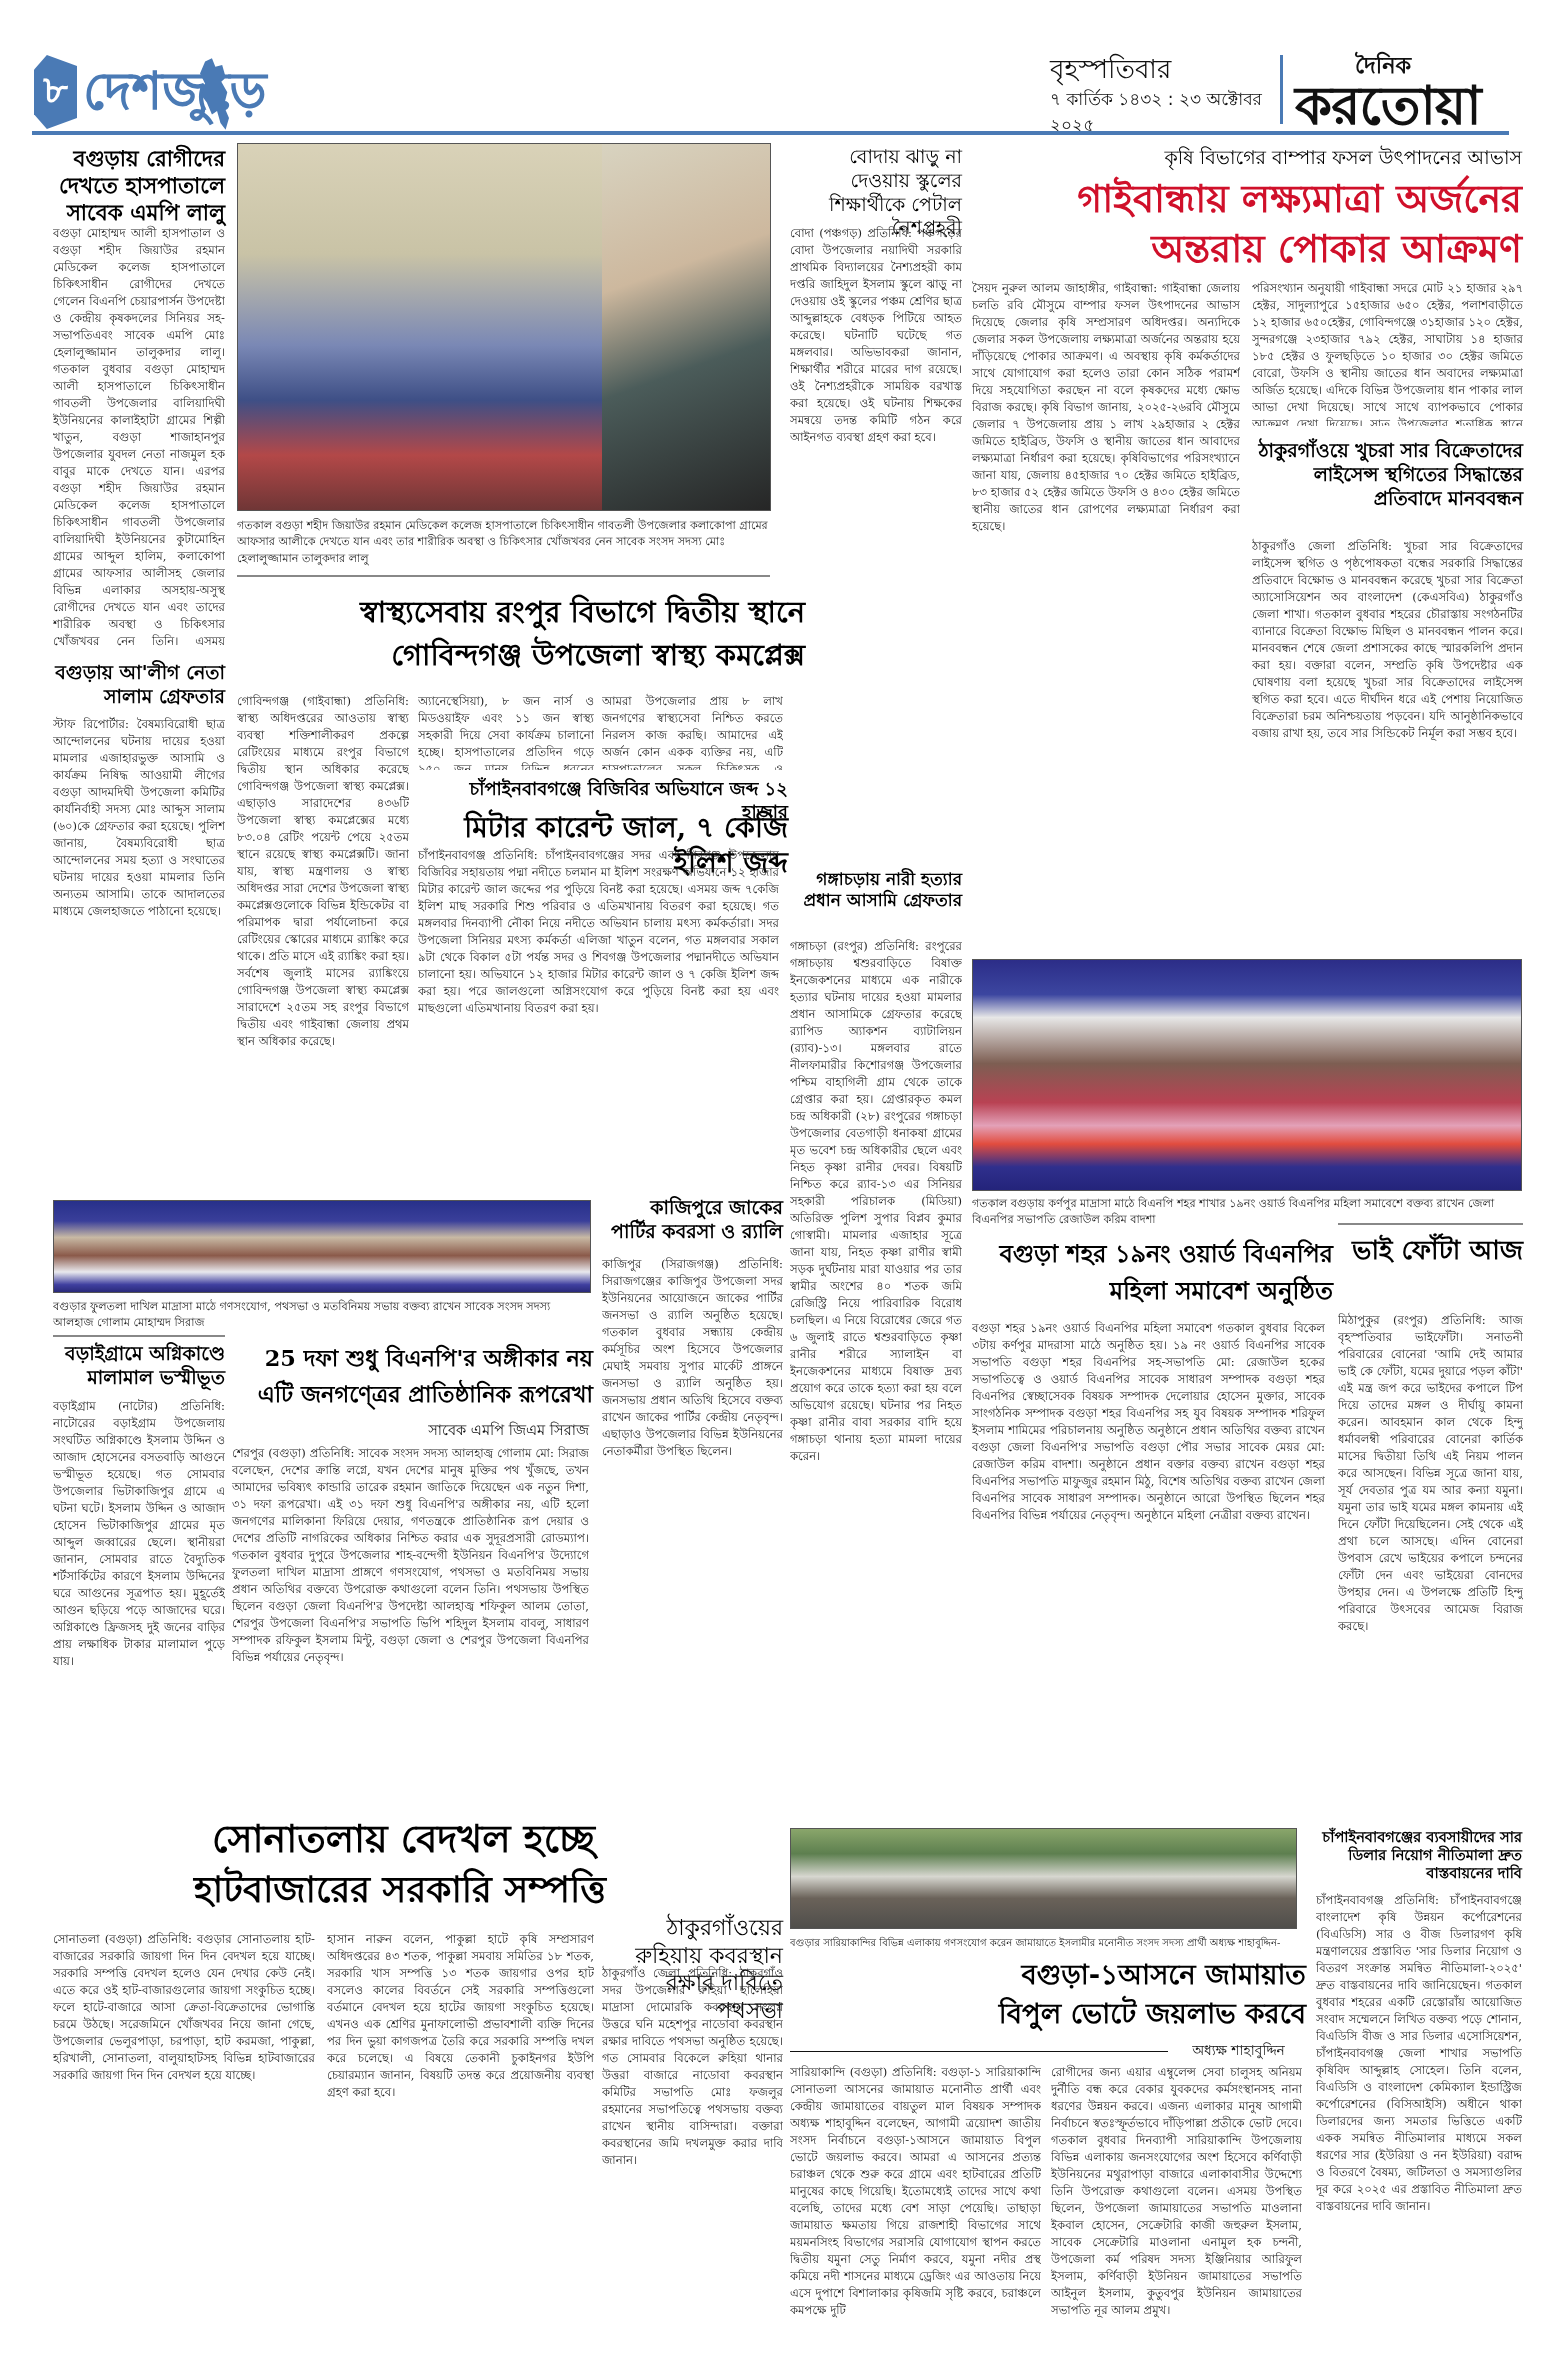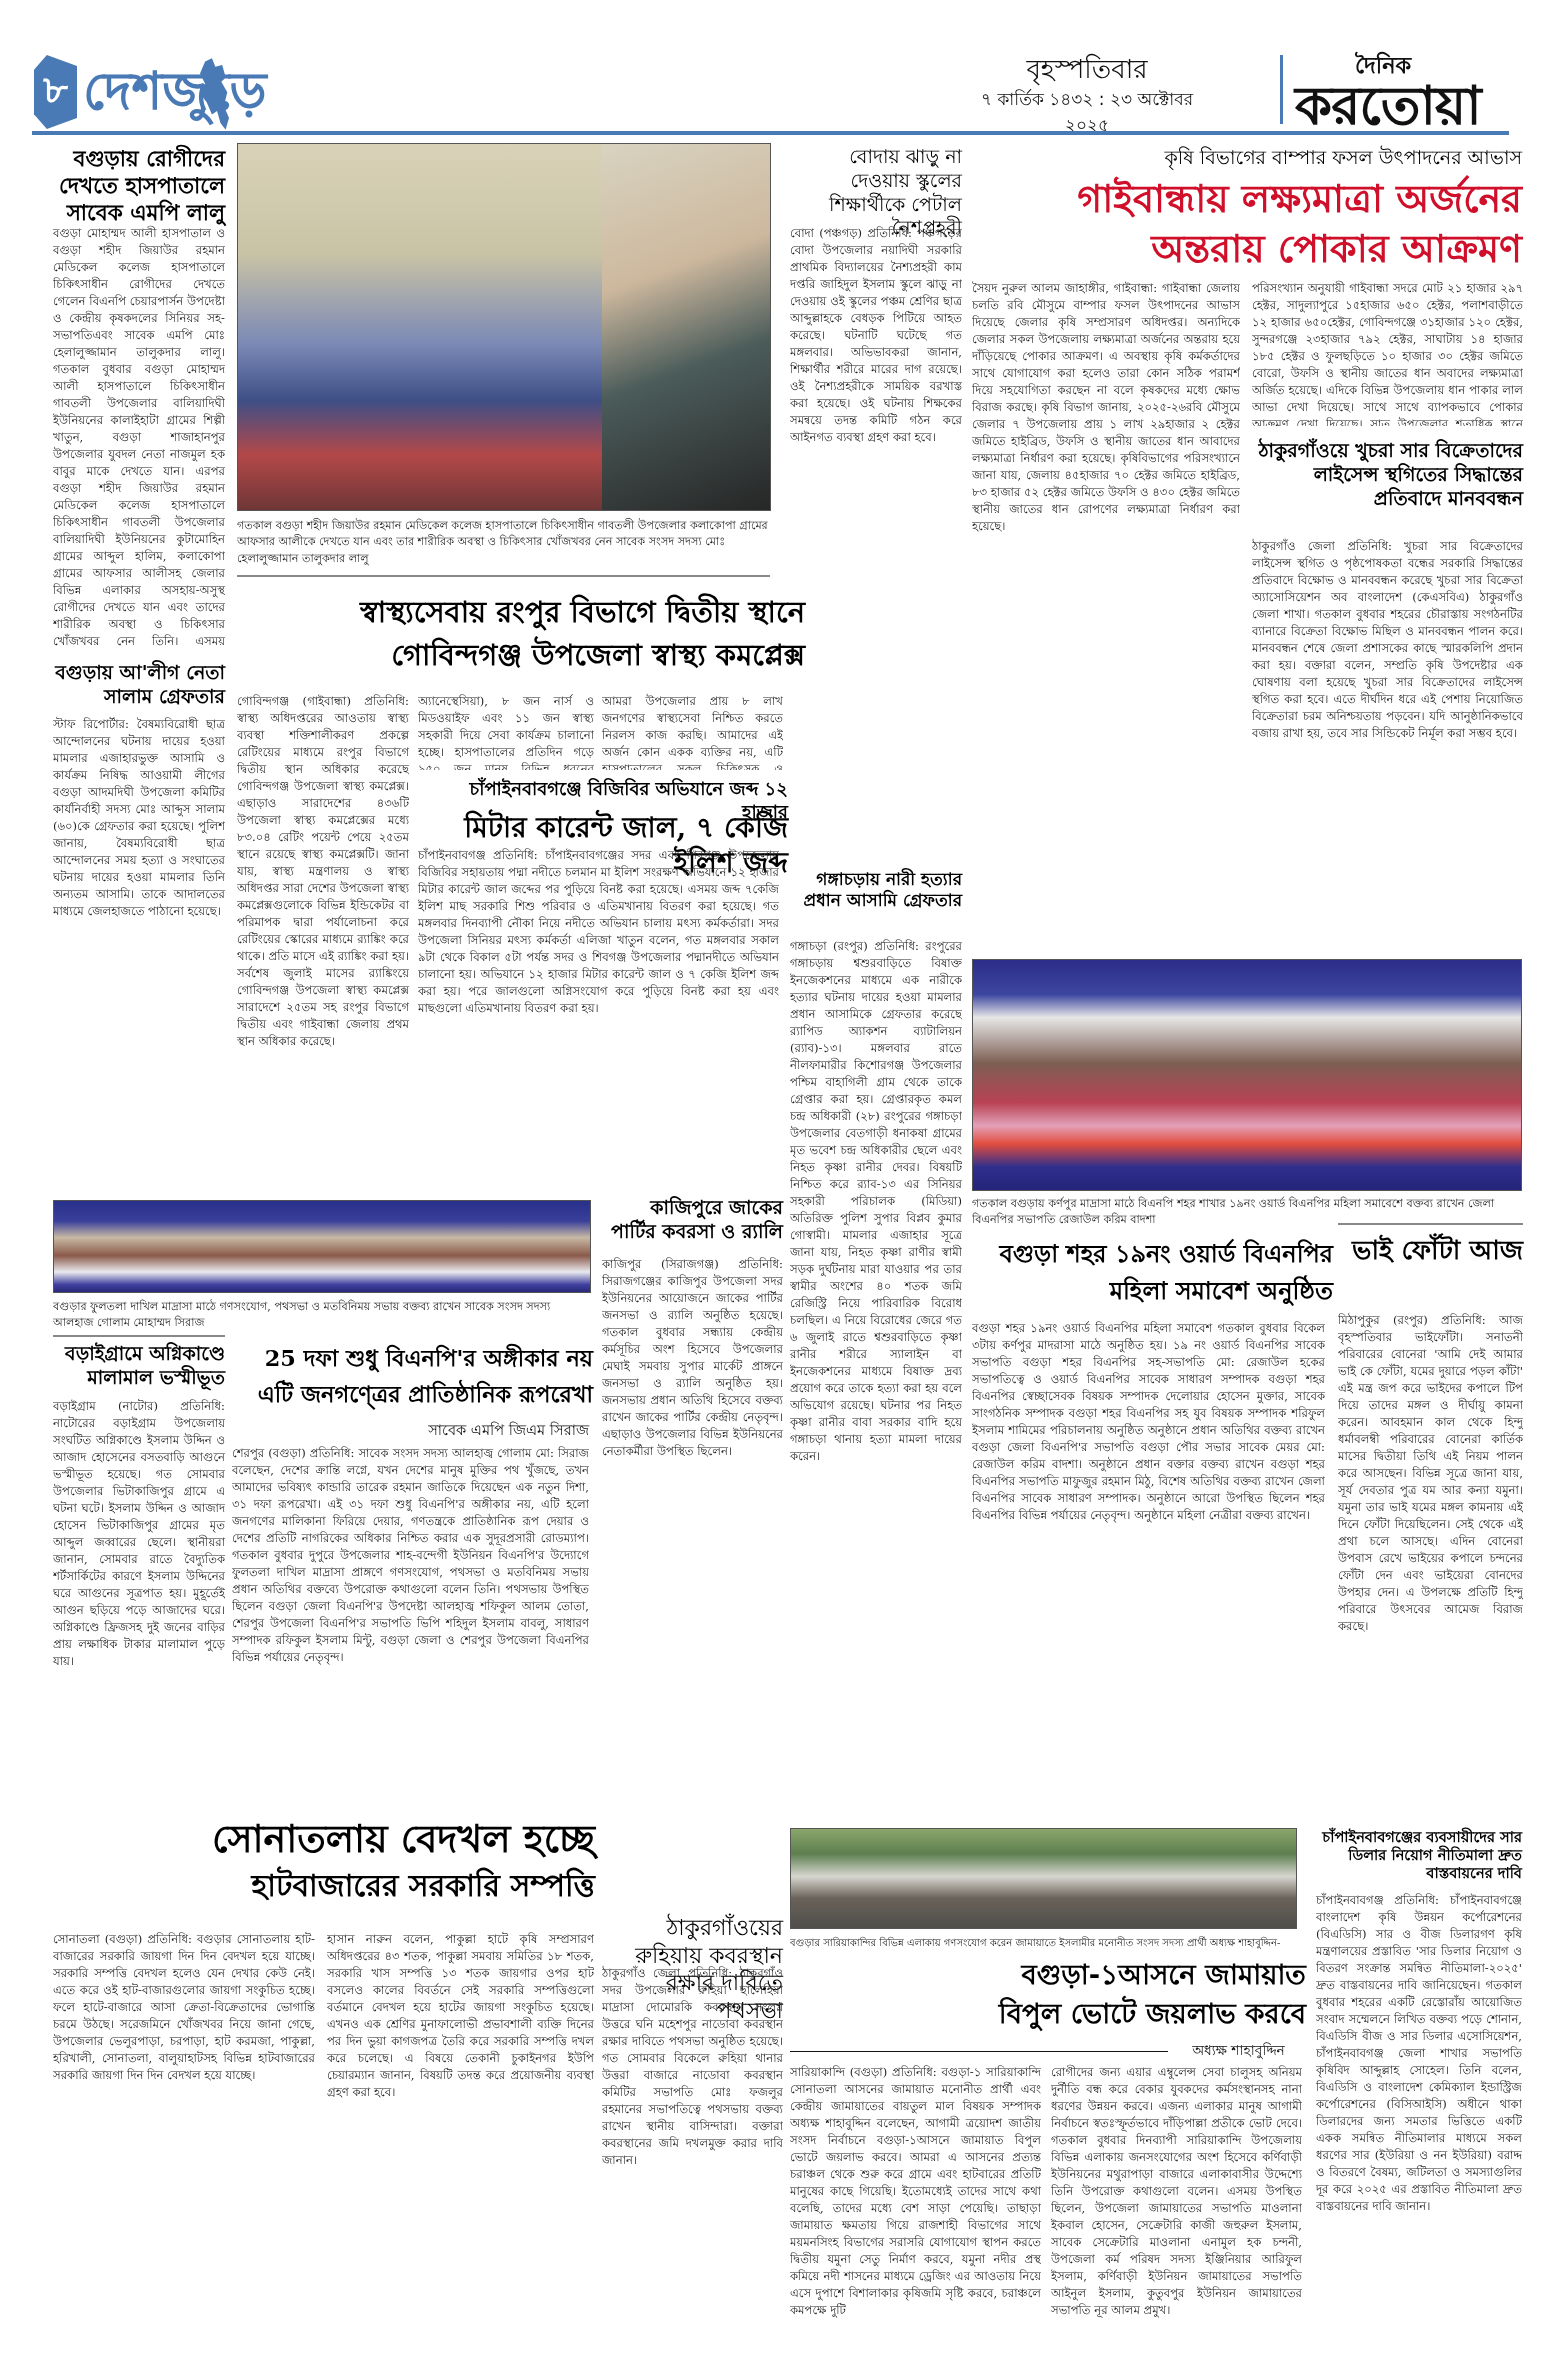--- a/index.html
+++ b/index.html
@@ -3,21 +3,21 @@
 <meta charset="utf-8">
 <style>
   *{box-sizing:border-box;margin:0;padding:0}
   html,body{width:1548px;height:2377px;background:#fff;overflow:hidden}
   body{font-family:"DejaVu Sans","Liberation Sans",sans-serif;color:#111;position:relative}
   .abs{position:absolute}
   .masthead-line{position:absolute;left:32px;top:131px;width:1477px;height:4.3px;background:#4a7ab5}
   .pgnum{position:absolute;left:34px;top:55px;width:43px;height:74px;background:#4a7ab5;clip-path:polygon(30% 0,100% 15%,100% 85%,30% 100%,0 80%,0 20%);color:#fff;font-size:38px;font-weight:bold;display:flex;align-items:center;justify-content:center;font-family:"DejaVu Sans",sans-serif}
   .section{position:absolute;left:83px;top:55px;color:#4a7ab5;font-size:52px;font-weight:bold;font-family:"DejaVu Serif",serif;line-height:72px}
   .map{position:absolute;left:200px;top:58px;width:29px;height:72px}
-  .dateblock{position:absolute;left:958px;top:52px;width:258px;text-align:center}
+  .dateblock{position:absolute;left:1050px;top:52px;width:258px;text-align:left}
   .dateblock .day{font-size:26px;line-height:34px}
   .dateblock .date{font-size:17px;line-height:26px}
   .vsep{position:absolute;left:1280px;top:55px;width:3.4px;height:69px;background:#4a7ab5}
   .brand{position:absolute;left:1295px;top:52px;width:241px}
   .brand .small{font-size:22.4px;font-weight:bold;padding-left:60px;line-height:26px}
   .brand .big{font-size:53px;font-weight:900;line-height:55px;letter-spacing:-0.9px}
   .hl{font-family:"DejaVu Serif","Liberation Serif",serif;font-weight:bold;text-align:right;color:#000;line-height:1.25}
   .body{font-family:"DejaVu Serif","Liberation Serif",serif;font-size:11.6px;line-height:17px;text-align:justify;color:#222;overflow:hidden}
   .cap{font-family:"DejaVu Serif",serif;font-size:11.2px;line-height:16.3px;color:#222}
   .photo{position:absolute;border:0.9px solid #555;overflow:hidden}
@@ -104,21 +104,21 @@
 
 <div class="abs hl" style="left:53px;top:1342px;width:172px;font-size:19px">বড়াইগ্রামে অগ্নিকাণ্ডে মালামাল ভস্মীভূত</div>
 <div class="abs body" style="left:53px;top:1398px;width:172px;height:404px">বড়াইগ্রাম (নাটোর) প্রতিনিধি: নাটোরের বড়াইগ্রাম উপজেলায় সংঘটিত অগ্নিকাণ্ডে ইসলাম উদ্দিন ও আজাদ হোসেনের বসতবাড়ি আগুনে ভস্মীভূত হয়েছে। গত সোমবার উপজেলার ভিটাকাজিপুর গ্রামে এ ঘটনা ঘটে। ইসলাম উদ্দিন ও আজাদ হোসেন ভিটাকাজিপুর গ্রামের মৃত আব্দুল জব্বারের ছেলে। স্থানীয়রা জানান, সোমবার রাতে বৈদ্যুতিক শর্টসার্কিটের কারণে ইসলাম উদ্দিনের ঘরে আগুনের সূত্রপাত হয়। মুহূর্তেই আগুন ছড়িয়ে পড়ে আজাদের ঘরে। অগ্নিকাণ্ডে ফ্রিজসহ দুই জনের বাড়ির প্রায় লক্ষাধিক টাকার মালামাল পুড়ে যায়।</div>
 
 <div class="abs hl" style="left:232px;top:1344px;width:361px;font-size:22.4px">25 দফা শুধু বিএনপি'র অঙ্গীকার নয়</div>
 <div class="abs hl" style="left:232px;top:1380px;width:361px;font-size:22.4px">এটি জনগণ্ত্রের প্রাতিষ্ঠানিক রূপরেখা</div>
 <div class="abs" style="left:232px;top:1419px;width:357px;text-align:right;font-family:'DejaVu Serif',serif;font-size:14.6px">সাবেক এমপি জিএম সিরাজ</div>
 <div class="abs body" style="left:232px;top:1445px;width:357px;height:353px">শেরপুর (বগুড়া) প্রতিনিধি: সাবেক সংসদ সদস্য আলহাজ্ব গোলাম মো: সিরাজ বলেছেন, দেশের ক্রান্তি লগ্নে, যখন দেশের মানুষ মুক্তির পথ খুঁজছে, তখন আমাদের ভবিষ্যৎ কান্ডারি তারেক রহমান জাতিকে দিয়েছেন এক নতুন দিশা, ৩১ দফা রূপরেখা। এই ৩১ দফা শুধু বিএনপি'র অঙ্গীকার নয়, এটি হলো জনগণের মালিকানা ফিরিয়ে দেয়ার, গণতন্ত্রকে প্রাতিষ্ঠানিক রূপ দেয়ার ও দেশের প্রতিটি নাগরিকের অধিকার নিশ্চিত করার এক সুদূরপ্রসারী রোডম্যাপ। গতকাল বুধবার দুপুরে উপজেলার শাহ-বন্দেগী ইউনিয়ন বিএনপি'র উদ্যোগে ফুলতলা দাখিল মাদ্রাসা প্রাঙ্গণে গণসংযোগ, পথসভা ও মতবিনিময় সভায় প্রধান অতিথির বক্তব্যে উপরোক্ত কথাগুলো বলেন তিনি। পথসভায় উপস্থিত ছিলেন বগুড়া জেলা বিএনপি'র উপদেষ্টা আলহাজ্ব শফিকুল আলম তোতা, শেরপুর উপজেলা বিএনপি'র সভাপতি ভিপি শহিদুল ইসলাম বাবলু, সাধারণ সম্পাদক রফিকুল ইসলাম মিন্টু, বগুড়া জেলা ও শেরপুর উপজেলা বিএনপির বিভিন্ন পর্যায়ের নেতৃবৃন্দ।</div>
 
 <div class="abs hl" style="left:53px;top:1815px;width:542px;font-size:38px">সোনাতলায় বেদখল হচ্ছে</div>
-<div class="abs hl" style="left:53px;top:1867px;width:542px;font-size:30px">হাটবাজারের সরকারি সম্পত্তি</div>
+<div class="abs hl" style="left:64px;top:1867px;width:542px;font-size:36px">হাটবাজারের সরকারি সম্পত্তি</div>
 <div class="abs body" style="left:53px;top:1931px;width:262px;height:430px">সোনাতলা (বগুড়া) প্রতিনিধি: বগুড়ার সোনাতলায় হাট-বাজারের সরকারি জায়গা দিন দিন বেদখল হয়ে যাচ্ছে। সরকারি সম্পত্তি বেদখল হলেও যেন দেখার কেউ নেই। এতে করে ওই হাট-বাজারগুলোর জায়গা সংকুচিত হচ্ছে। ফলে হাটে-বাজারে আসা ক্রেতা-বিক্রেতাদের ভোগান্তি চরমে উঠছে। সরেজমিনে খোঁজখবর নিয়ে জানা গেছে, উপজেলার ভেলুরপাড়া, চরপাড়া, হাট করমজা, পাকুল্লা, হরিখালী, সোনাতলা, বালুয়াহাটসহ বিভিন্ন হাটবাজারের সরকারি জায়গা দিন দিন বেদখল হয়ে যাচ্ছে।</div>
 <div class="abs body" style="left:327px;top:1931px;width:267px;height:430px">হাসান নারুন বলেন, পাকুল্লা হাটে কৃষি সম্প্রসারণ অধিদপ্তরের ৪৩ শতক, পাকুল্লা সমবায় সমিতির ১৮ শতক, সরকারি খাস সম্পত্তি ১৩ শতক জায়গার ওপর হাট বসলেও কালের বিবর্তনে সেই সরকারি সম্পত্তিগুলো বর্তমানে বেদখল হয়ে হাটের জায়গা সংকুচিত হয়েছে। এখনও এক শ্রেণির মুনাফালোভী প্রভাবশালী ব্যক্তি দিনের পর দিন ভুয়া কাগজপত্র তৈরি করে সরকারি সম্পত্তি দখল করে চলেছে। এ বিষয়ে তেকানী চুকাইনগর ইউপি চেয়ারম্যান জানান, বিষয়টি তদন্ত করে প্রয়োজনীয় ব্যবস্থা গ্রহণ করা হবে।</div>
 
 <div class="abs hl" style="left:602px;top:1914px;width:181px;font-size:22px;font-weight:normal">ঠাকুরগাঁওয়ের রুহিয়ায় কবরস্থান রক্ষার দাবিতে পথসভা</div>
 <div class="abs body" style="left:602px;top:1965px;width:181px;height:396px">ঠাকুরগাঁও জেলা প্রতিনিধি: ঠাকুরগাঁও সদর উপজেলার রুহিয়া ছালেহিয়া মাদ্রাসা দোমোরকি কবরস্থান সংলগ্ন উত্তরে ঘনি মহেশপুর নাডোবা কবরস্থান রক্ষার দাবিতে পথসভা অনুষ্ঠিত হয়েছে। গত সোমবার বিকেলে রুহিয়া থানার উত্তরা বাজারে নাডোবা কবরস্থান কমিটির সভাপতি মোঃ ফজলুর রহমানের সভাপতিত্বে পথসভায় বক্তব্য রাখেন স্থানীয় বাসিন্দারা। বক্তারা কবরস্থানের জমি দখলমুক্ত করার দাবি জানান।</div>
 
 <div class="photo ph-crowd" style="left:790px;top:1828px;width:507px;height:101px"></div>
 <div class="abs cap" style="left:790px;top:1935px;width:516px;height:17px;overflow:hidden;font-size:10px">বগুড়ার সারিয়াকান্দির বিভিন্ন এলাকায় গণসংযোগ করেন জামায়াতে ইসলামীর মনোনীত সংসদ সদস্য প্রার্থী অধ্যক্ষ শাহাবুদ্দিন-করতোয়া</div>
 <div class="abs hl" style="left:790px;top:1957px;width:516px;font-size:27.5px">বগুড়া-১আসনে জামায়াত</div>
 <div class="abs hl" style="left:790px;top:1996px;width:516px;font-size:27.5px">বিপুল ভোটে জয়লাভ করবে</div>

